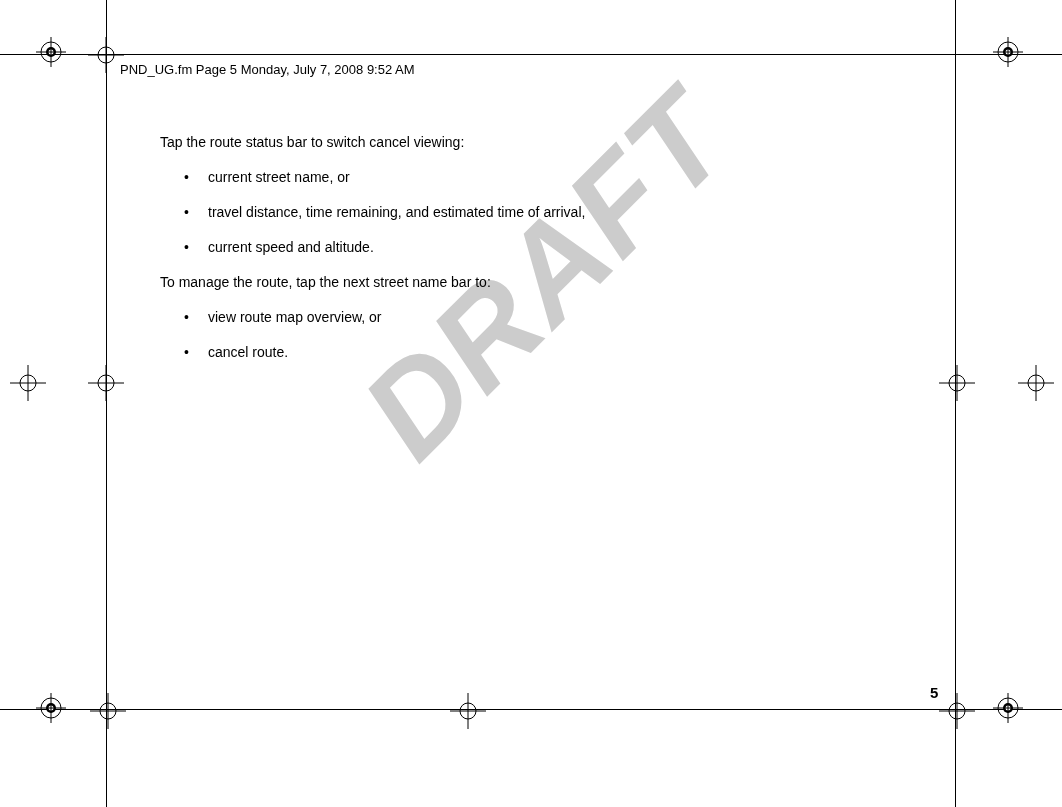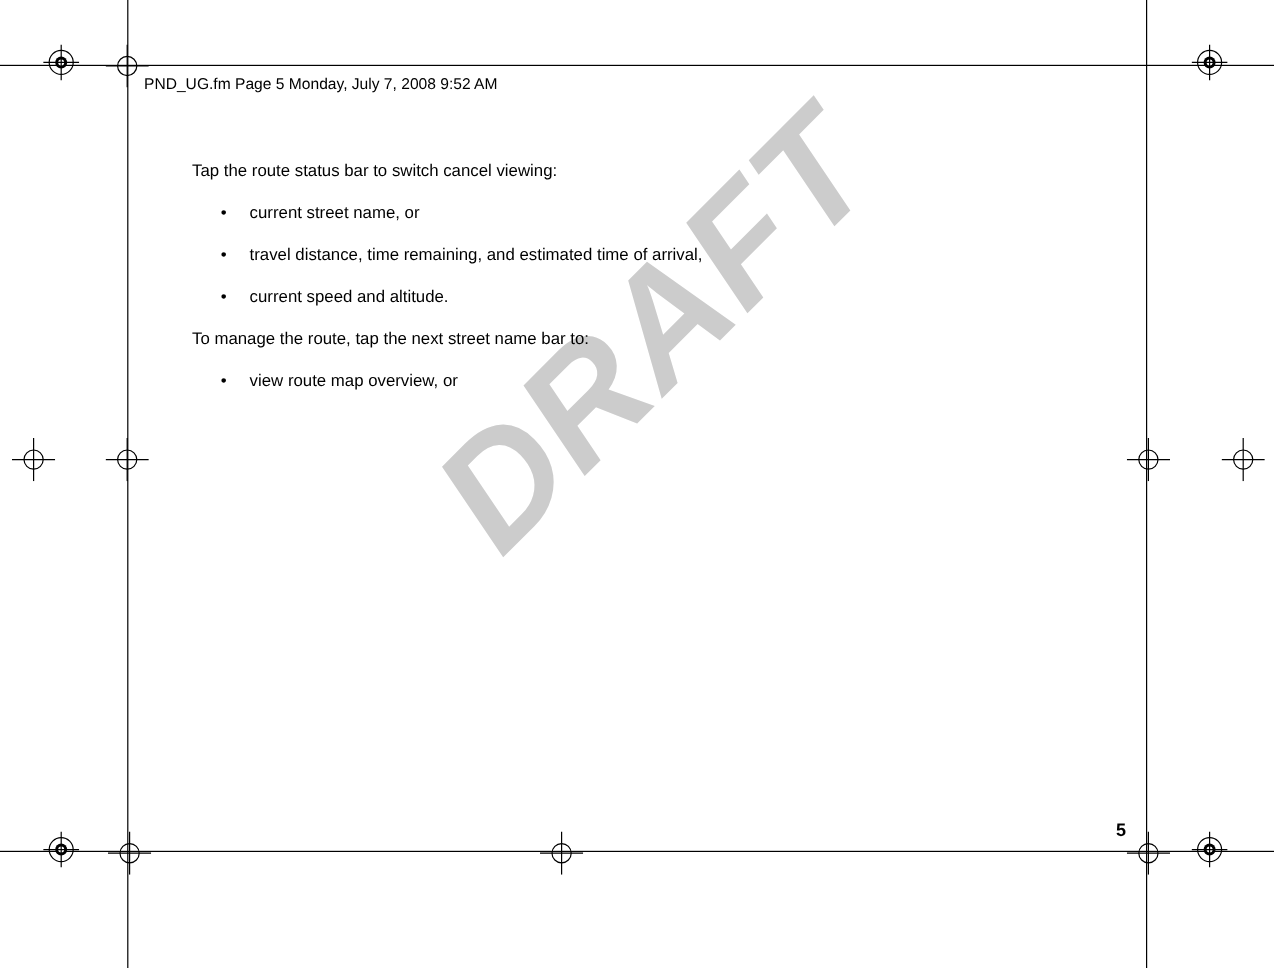--- a/index.html
+++ b/index.html
@@ -156,20 +156,21 @@
   <ul>
     <li>current street name, or</li>
     <li>travel distance, time remaining, and estimated time of arrival,</li>
     <li>current speed and altitude.</li>
   </ul>
   <p class="para">
     <span>To manage the route, tap the </span><span class="bold">next street name bar</span><span> to:</span>
   </p>
   <ul>
     <li>view route map overview, or</li>
+    <li>cancel route.</li>
   </ul>
 </div>
 
 <div class="page-number">5</div>
 
 <div class="corner-mark rm-top-left">
   <svg viewBox="0 0 30 30">
       <circle cx="15" cy="15" r="10" fill="none" stroke="#000" stroke-width="1"></circle>
       <circle cx="15" cy="15" r="5" fill="#000"></circle>
       <circle cx="15" cy="15" r="2.5" fill="#fff"></circle>

